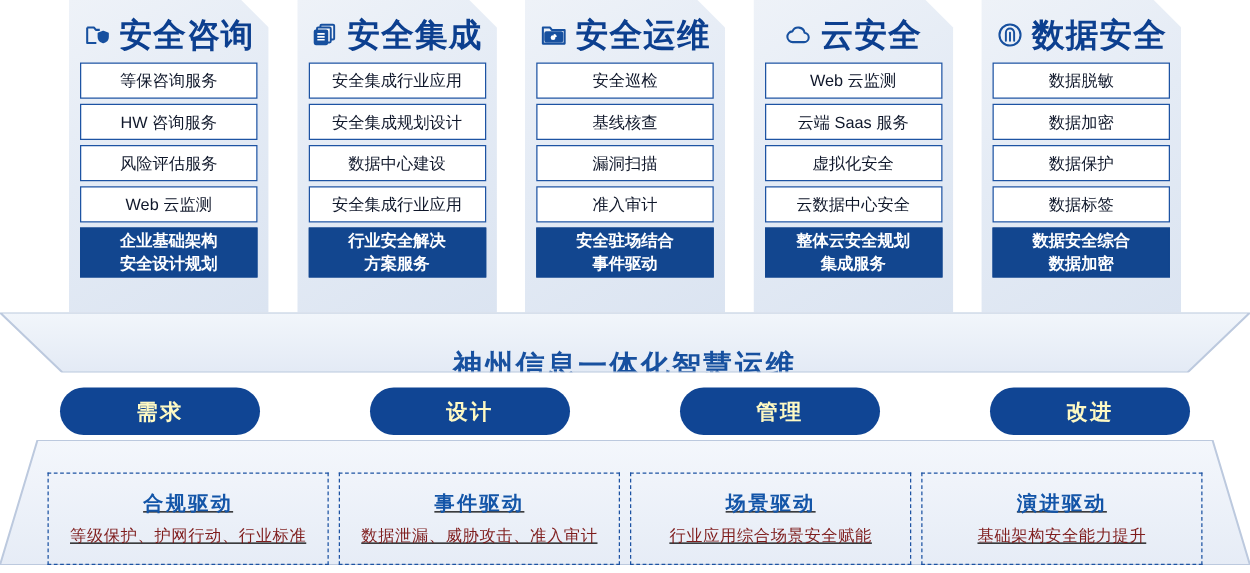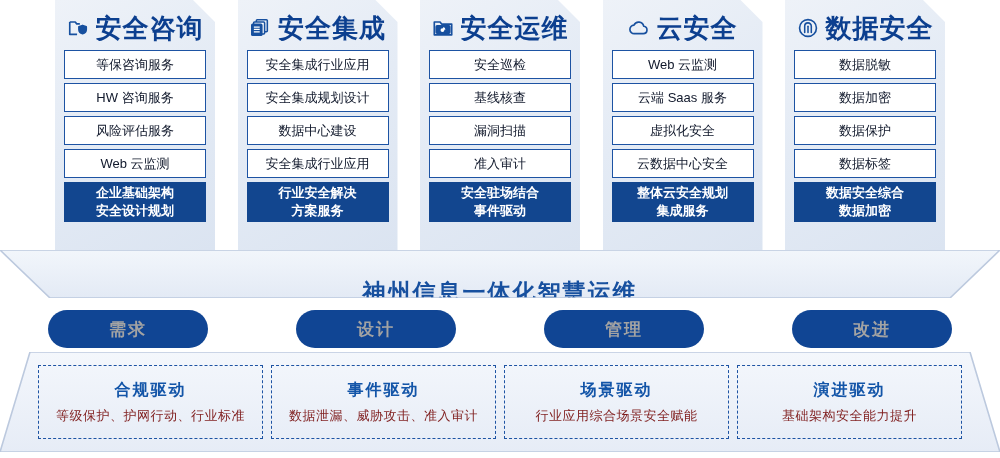--- a/index.html
+++ b/index.html
@@ -67,35 +67,35 @@
   }
 
   
   .pills{
     position:absolute;left:0;top:310px;width:1000px;height:38px;
     display:flex;justify-content:space-between;
     padding:0 48px;box-sizing:border-box;
   }
   .pill{
     width:160px;height:38px;border-radius:19px;
-    background:#104594;color:#a3a3a3;
+    background:#104594;color:#fef9c3;
     font-size:17px;font-weight:bold;letter-spacing:2px;
     display:flex;align-items:center;justify-content:center;
   }
 
   
   .drivers{
     position:absolute;left:0;top:352px;width:1000px;height:100px;
     background:linear-gradient(180deg,#f4f7fc 0%,#e6ecf6 100%);
     clip-path:polygon(30px 0, 970px 0, 1000px 100px, 0 100px);
   }
   .drivers-inner{
     position:absolute;left:0;top:352px;width:1000px;height:100px;
-    display:flex;justify-content:space-between;align-items:center;
-    padding:0 34px;box-sizing:border-box;
+    display:flex;justify-content:space-between;align-items:flex-end;
+    padding:0 34px;box-sizing:border-box;text-decoration:underline;
   }
   .driver{
     flex:1;margin:0 4px;height:72px;
     border:1.5px dashed #1d53a3;
     display:flex;flex-direction:column;align-items:center;justify-content:center;
     gap:6px;
   }
   .driver-title{
     font-size:16px;font-weight:bold;color:#1355a8;letter-spacing:2px;
   }

